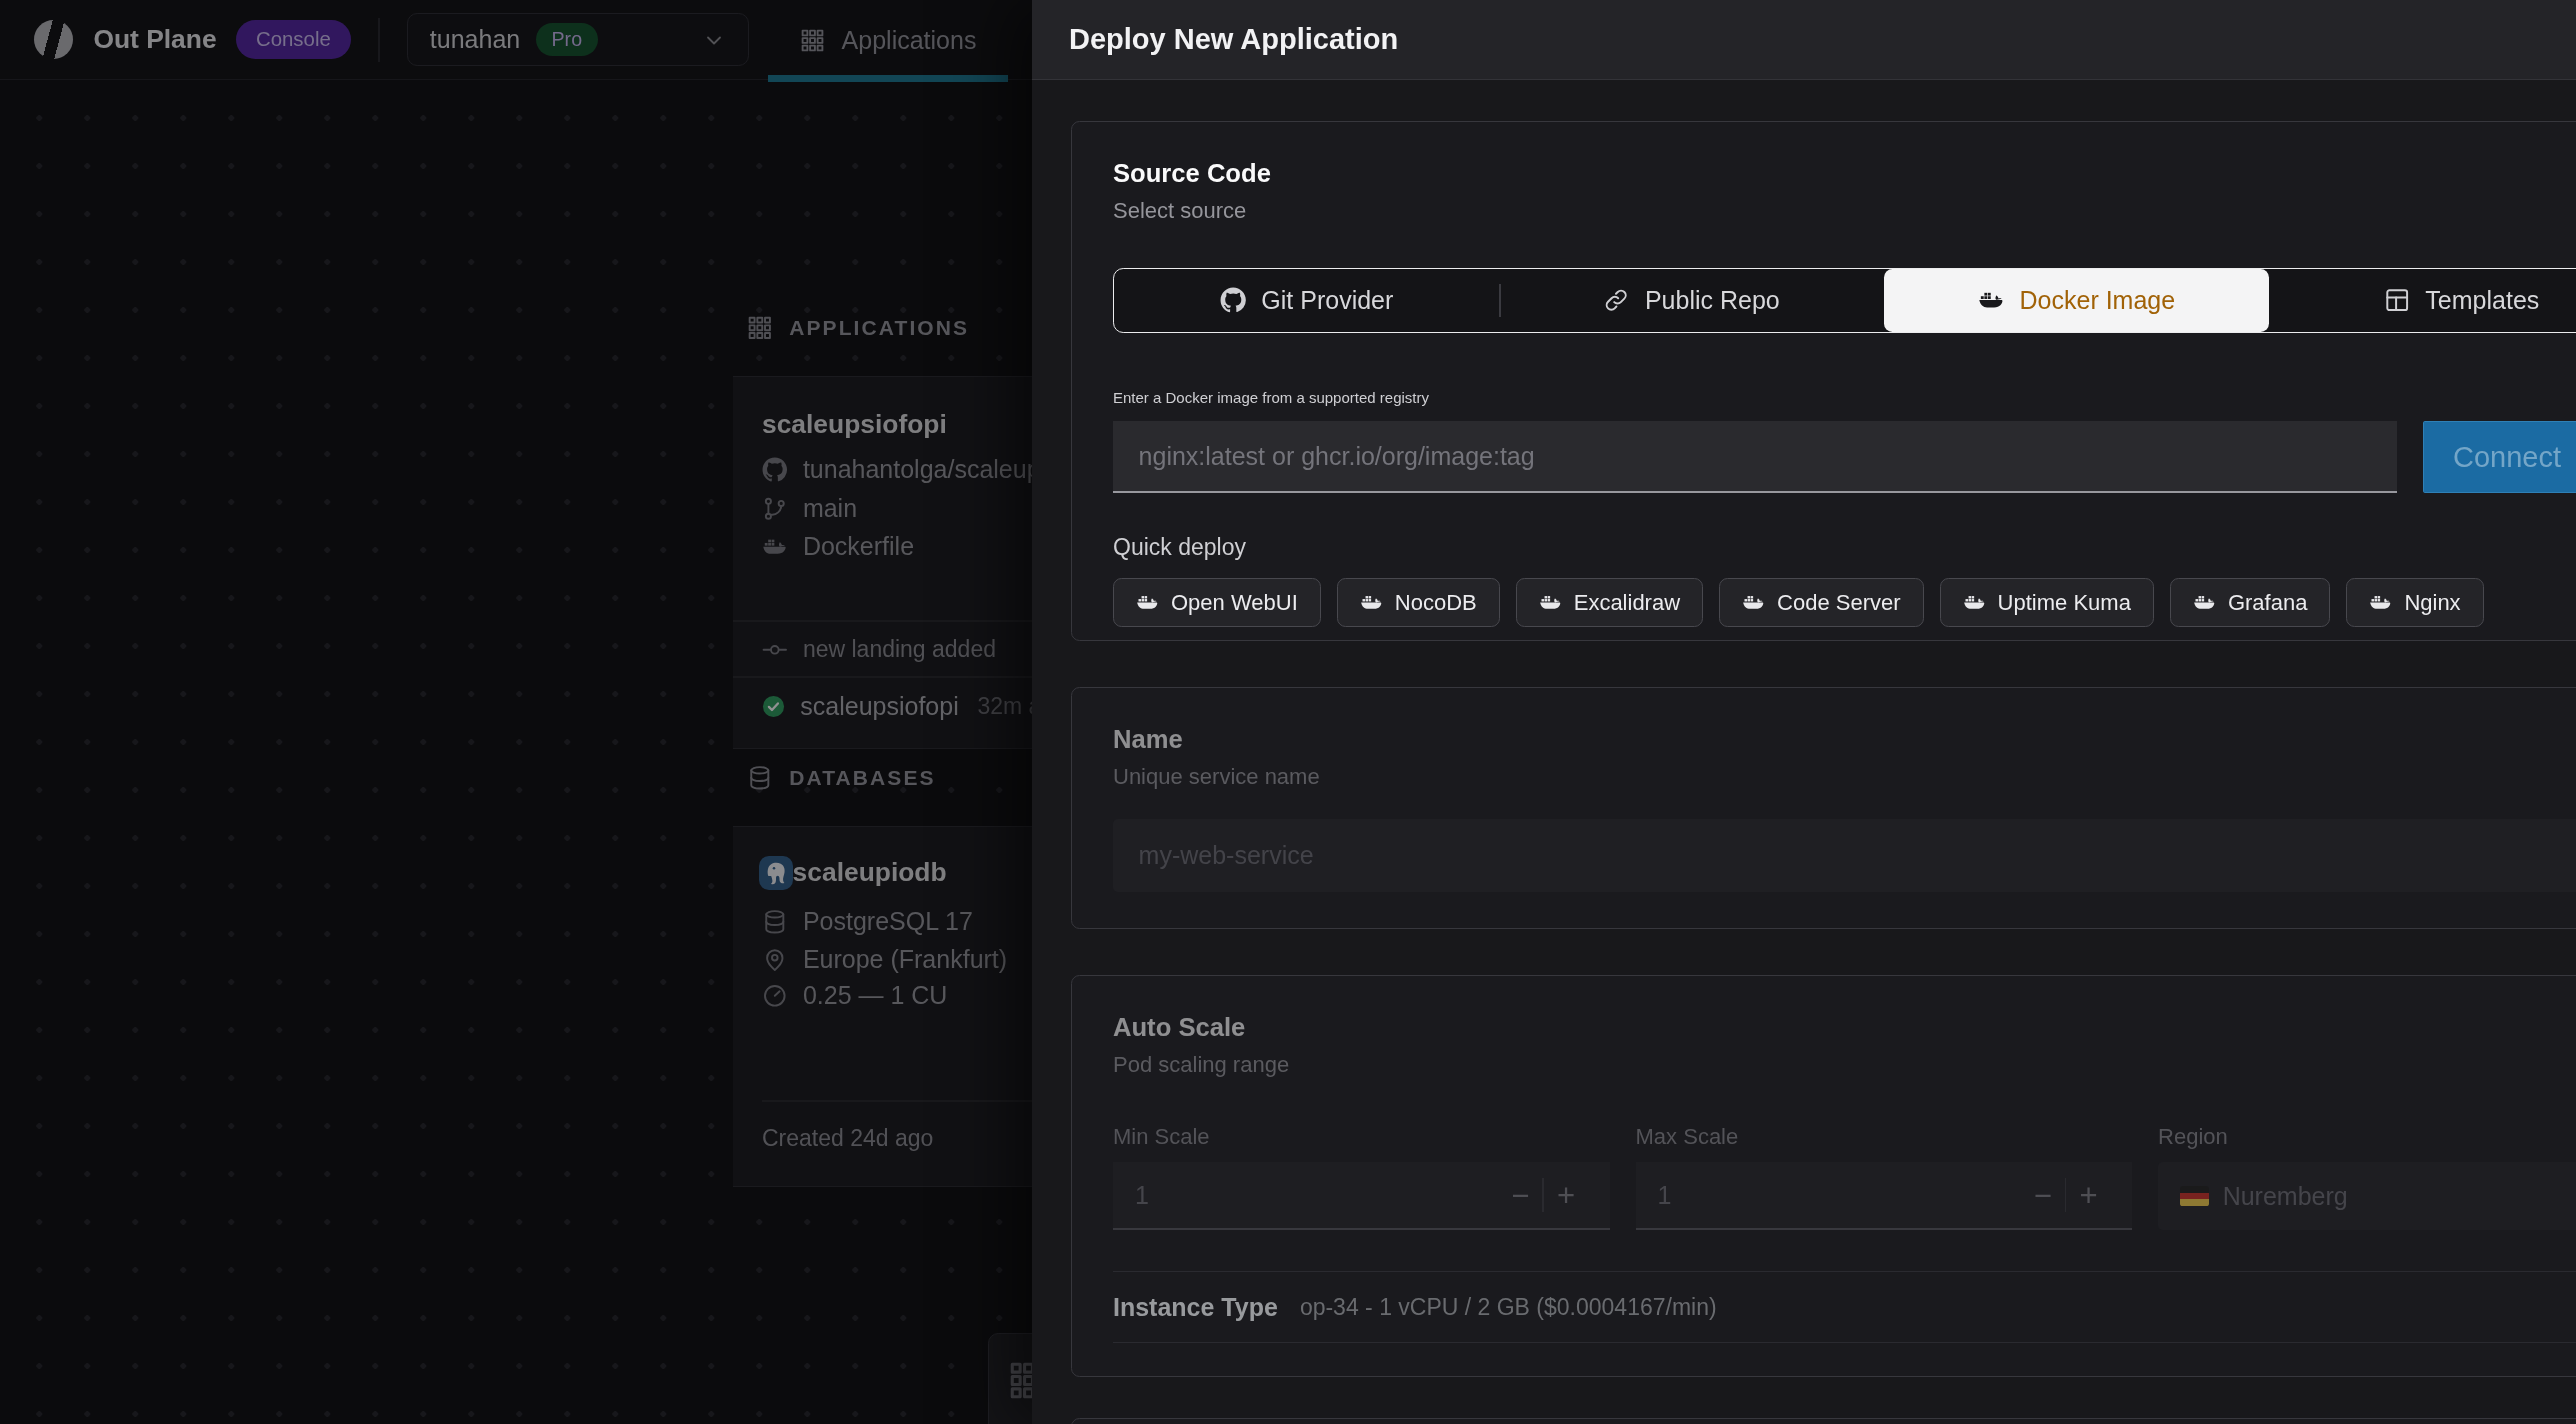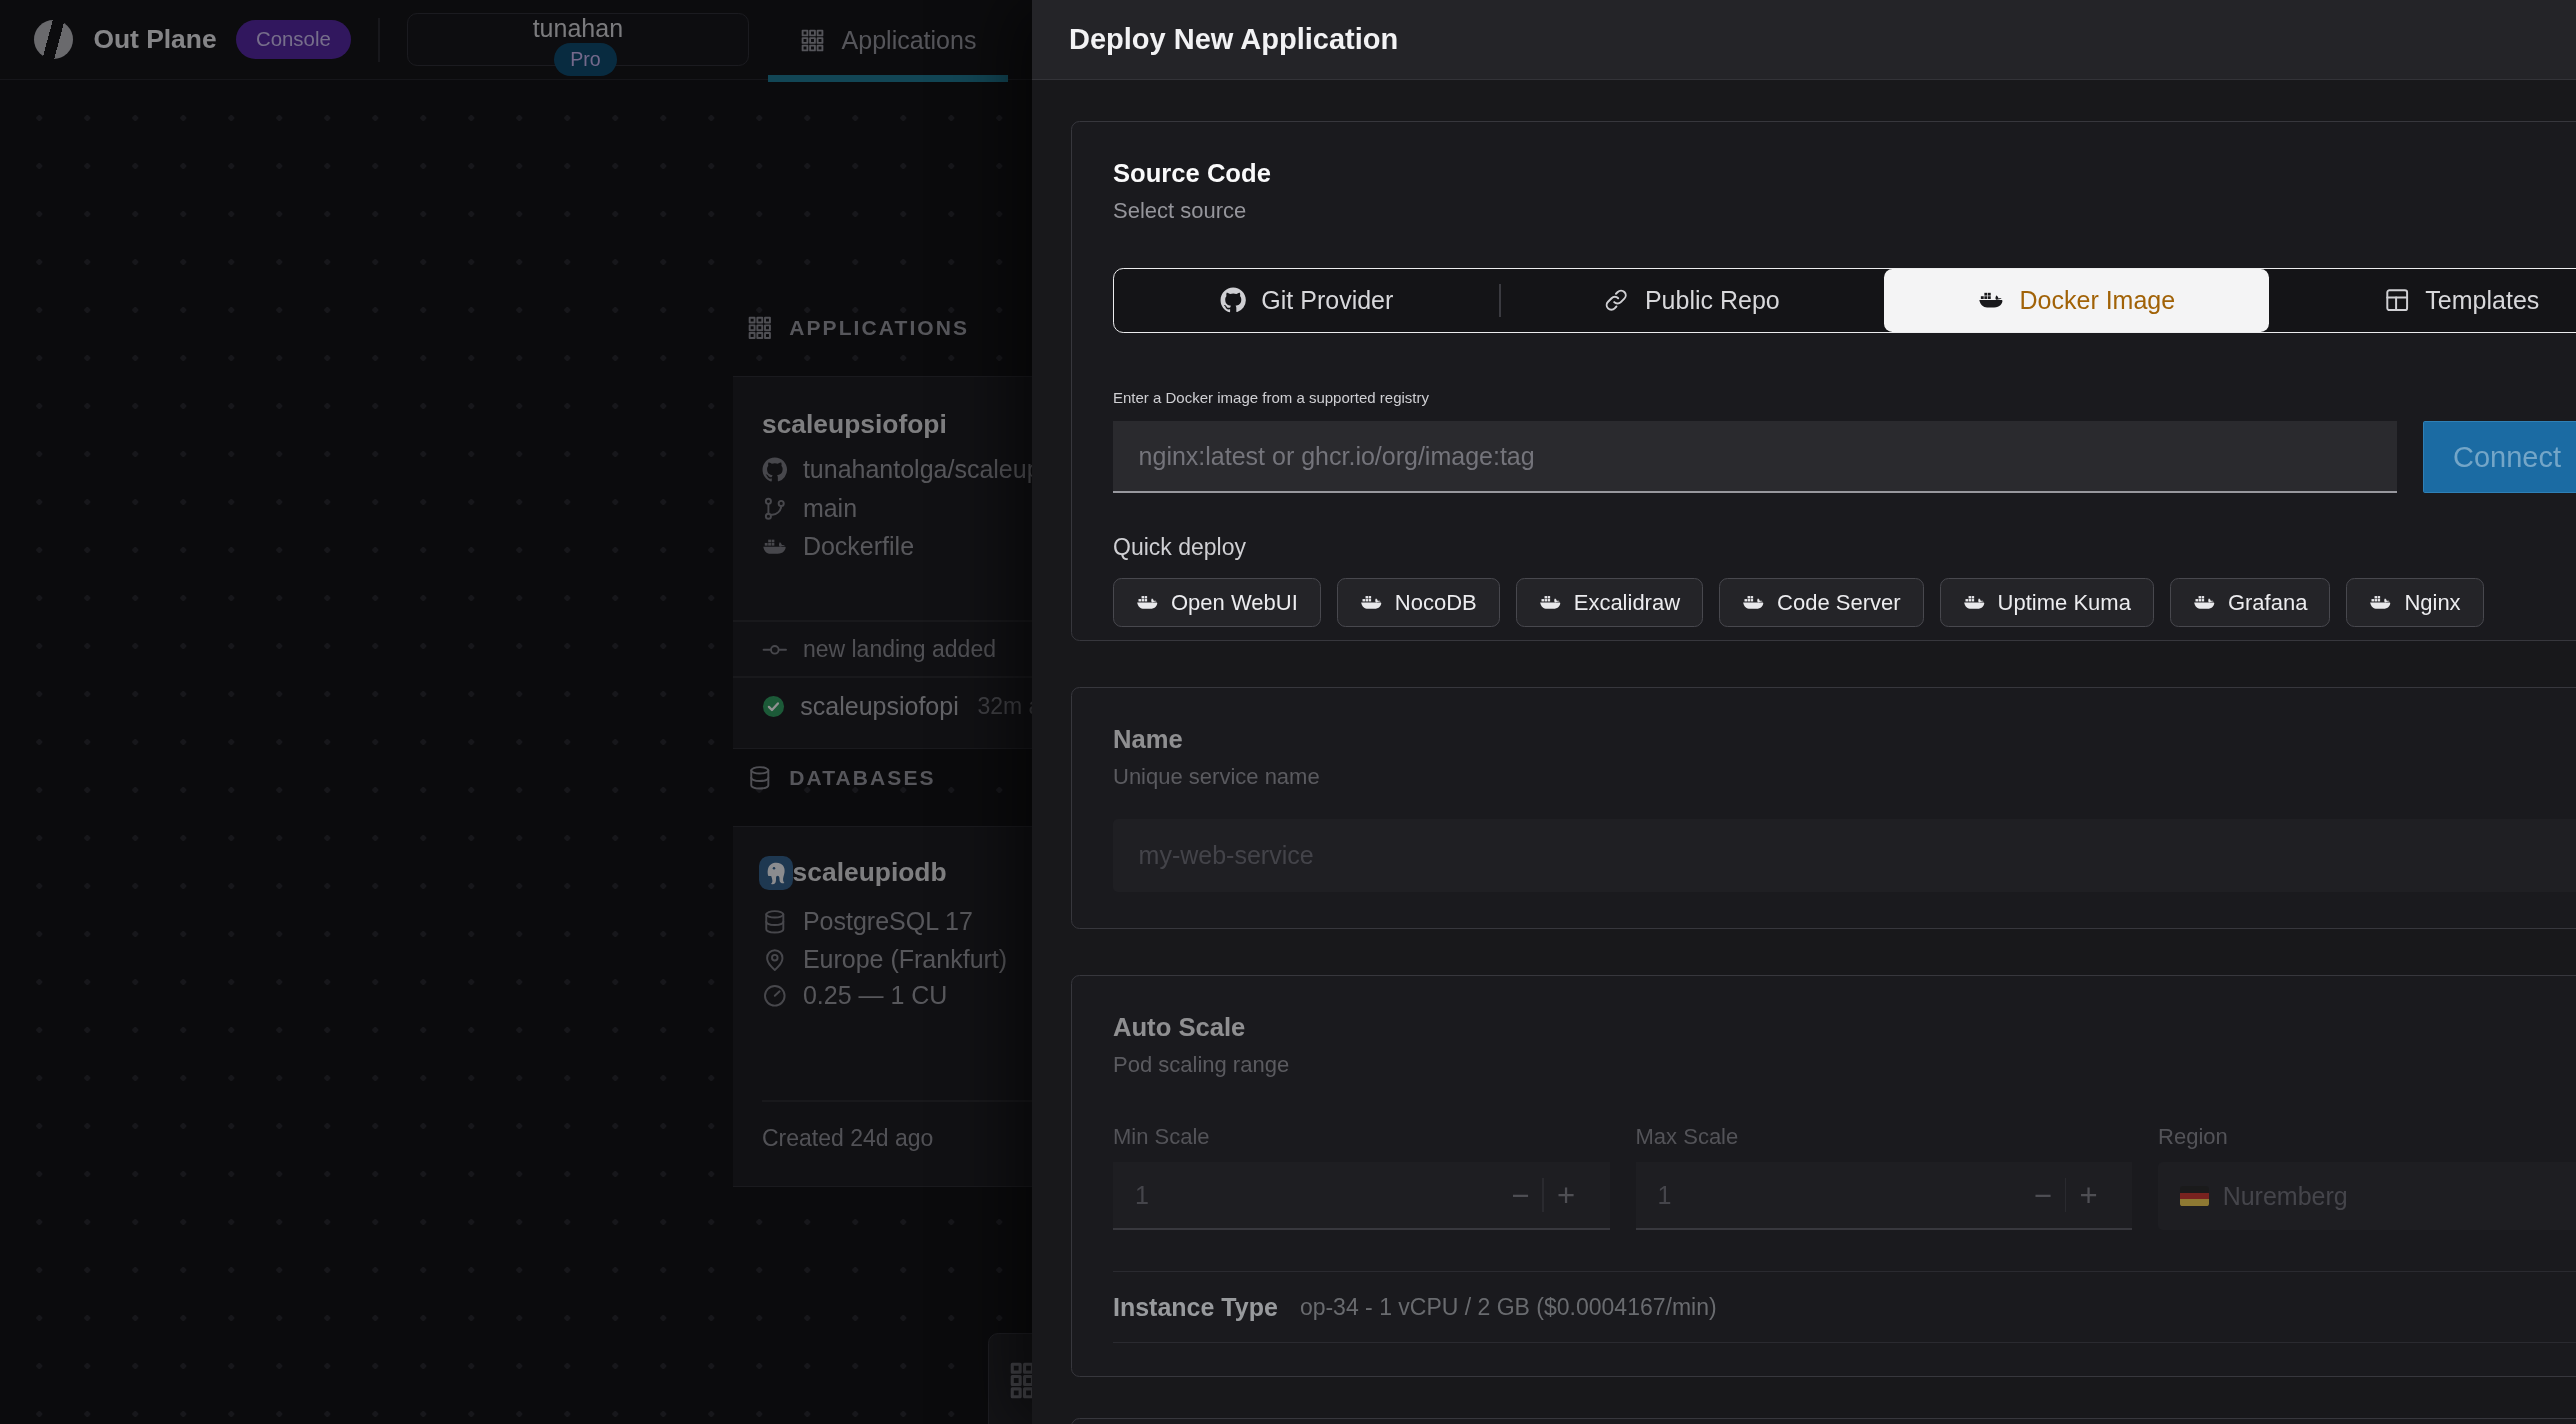--- a/index.html
+++ b/index.html
@@ -7,23 +7,23 @@
   .screen{position:relative;width:2576px;height:1424px;overflow:hidden;background:#101013;}
 
   
   .backdrop{position:absolute;inset:0;}
   .bg-header{position:absolute;top:0;left:0;right:0;height:80px;background:#121215;border-bottom:1.7px solid #242429;display:flex;align-items:center;padding:0 34px;}
   .logo{width:39px;height:39px;border-radius:50%;background:linear-gradient(105deg,#b9b9bd 38%,#121215 38% 62%,#b9b9bd 62%);flex:none;}
   .brand{margin-left:20.4px;font-size:26.4px;font-weight:700;color:#e9e9ec;}
   .pill{border-radius:851px;background:#5527a2;color:#cfc0f2;}
   .console-badge{margin-left:19px;font-size:20.4px;padding:7.7px 20.4px;}
   .hdivider{width:1.7px;height:44px;background:#28282d;margin:0 27px;flex:none;}
-  .org-select{width:342px;height:53px;border:1.7px solid #2e2e34;border-radius:10.2px;background:#151518;display:flex;align-items:center;padding:0 22px;flex-direction:column;}
+  .org-select{width:342px;height:53px;border:1.7px solid #2e2e34;border-radius:10.2px;background:#151518;display:flex;align-items:center;padding:0 22px;}
   .org-name{font-size:25px;color:#d6d6d9;}
-  .plan-badge{margin-left:15.3px;font-size:19.6px;padding:5.1px 16px;background:#0c4a6e;color:#cbb8f2;}
+  .plan-badge{margin-left:15.3px;font-size:19.6px;padding:5.1px 16px;background:#14532d;color:#cbb8f2;}
   .org-chevron{margin-left:auto;color:#8d8d93;font-size:24px;}
   .nav-tab{position:absolute;left:768px;top:0;width:240px;height:80px;display:flex;align-items:center;justify-content:center;gap:17px;color:#95959b;font-size:25px;}
   .nav-tab::after{content:"";position:absolute;left:0;right:0;bottom:-1.7px;height:6.8px;background:#1d7a92;}
   .bg-workspace{position:absolute;top:82px;left:0;right:0;bottom:0;background-color:#101013;background-image:radial-gradient(circle,#27272b 2.6px,transparent 3px);background-size:48px 48px;background-position:15.3px 12px;}
   .panel-col{position:absolute;left:733px;top:0;width:545px;height:100%;}
   .sec-label{position:absolute;left:13.6px;display:flex;align-items:center;gap:17px;color:#97979d;font-size:21px;font-weight:600;letter-spacing:2.1px;}
   .sec-label .ic{font-size:25.6px;color:#8a8a90;}
   .side-card{position:absolute;left:0;width:545px;background:#1b1b1f;border-top:1.7px solid #2b2b30;border-bottom:1.7px solid #2b2b30;}
   .side-card .row{position:absolute;left:29px;display:flex;align-items:center;gap:15.3px;height:29px;color:#98989e;font-size:25px;white-space:nowrap;}
   .side-card .row .ic{font-size:25.6px;color:#7c7c82;flex:none;}

